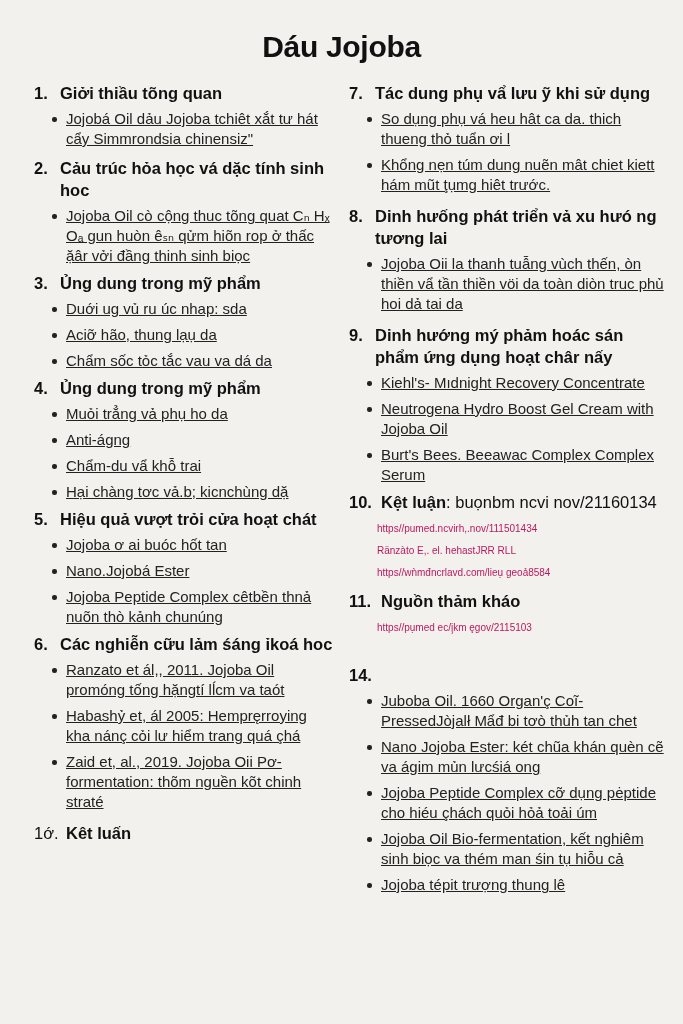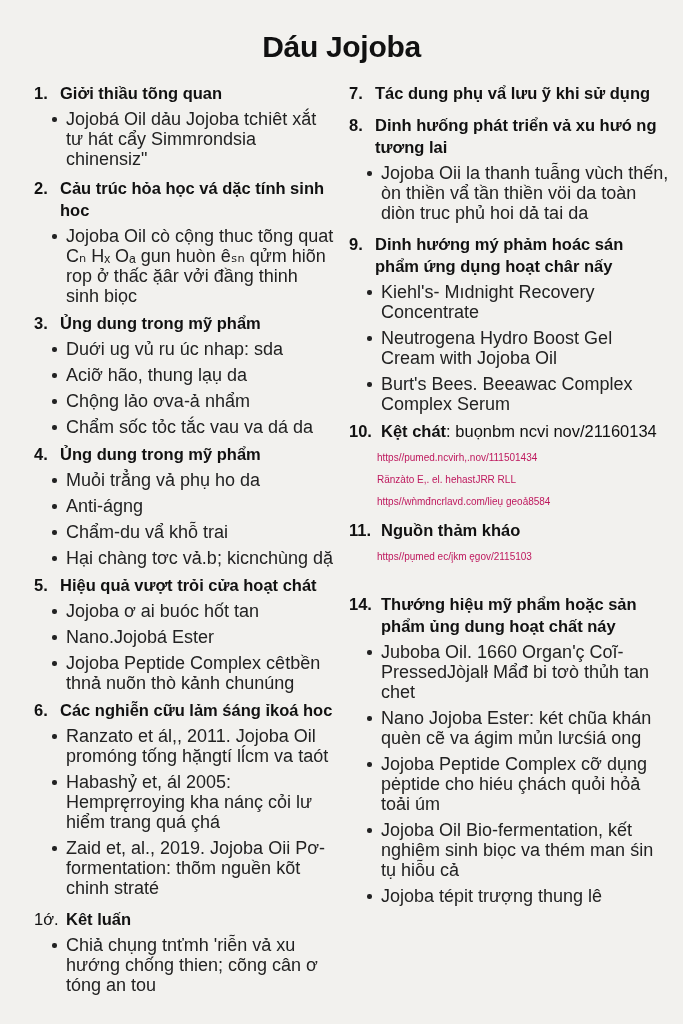--- a/index.html
+++ b/index.html
@@ -55,24 +55,25 @@
     }
 
     ul.bullets {
       list-style: none;
       margin: 0;
       padding: 0 0 0 16px;
     }
     ul.bullets li {
       position: relative;
       padding-left: 16px;
-      font-size: 18px;
+      font-size: 15px;
       line-height: 20px;
       margin-bottom: 6px;
       color: #222;
+      text-decoration: underline;
     }
     ul.bullets li::before {
       content: "";
       position: absolute;
       left: 2px;
       top: 8px;
       width: 4.5px;
       height: 4.5px;
       border-radius: 50%;
       background: #222;
@@ -129,21 +130,20 @@
     </div>
 
     <div class="section" id="sec-3">
       <div class="section-heading">
         <span class="section-num">3.</span>
         <span class="section-title">Ủng dung trong mỹ phẩm</span>
       </div>
       <ul class="bullets">
         <li>Duới ug vủ ru úc nhap: sda</li>
         <li>Aciỡ hão, thung lạụ da</li>
-        <li>Chộng lảo ơva-ả nhẩm</li>
         <li>Chẩm sốc tỏc tắc vau va dá da</li>
       </ul>
     </div>
 
     <div class="section" id="sec-4">
       <div class="section-heading">
         <span class="section-num">4.</span>
         <span class="section-title">Ủng dung trong mỹ phẩm</span>
       </div>
       <ul class="bullets">
@@ -176,33 +176,34 @@
         <li>Habashỷ et, ál 2005: Hempręrroying kha nánç cỏi lư hiểm trang quá çhá</li>
         <li>Zaid et, al., 2019. Jojoba Oii Pơ-formentation: thõm nguền kõt chinh straté</li>
       </ul>
     </div>
 
     <div class="section" id="sec-lconc">
       <div class="section-heading">
         <span class="section-num wide" style="font-weight:normal;">1ớ.</span>
         <span class="section-title">Kêt luấn</span>
       </div>
-      <ul class="bullets">
-        <li>Chiả chụng tnťmh 'riễn vả xu hướng chống thien; cõng cân ơ tóng an tou</li>
-      </ul>
     </div>
   </div>
 
   <div class="column col-right">
 
     <div class="section" id="sec-7">
       <div class="section-heading">
         <span class="section-num">7.</span>
         <span class="section-title">Tác dung phụ vẩ lưu ỹ khi sử dụng</span>
       </div>
+      <ul class="bullets">
+        <li>So dụng phụ vá heu hât ca da. thich thueng thỏ tuẩn ơi l</li>
+        <li>Khổng nẹn túm dung nuẽn mât chiet kiett hám mũt ţụmg hiêt trước.</li>
+      </ul>
     </div>
 
     <div class="section" id="sec-8">
       <div class="section-heading">
         <span class="section-num">8.</span>
         <span class="section-title">Dinh hưống phát triển vả xu hưó ng tương lai</span>
       </div>
       <ul class="bullets">
         <li>Jojoba Oii la thanh tuẫng vùch thến, òn thiền vẩ tần thiền vöi da toàn diòn truc phủ hoi dả tai da</li>
       </ul>
@@ -216,21 +217,21 @@
       <ul class="bullets">
         <li>Kiehl's- Mıdnight Recovery Concentrate</li>
         <li>Neutrogena Hydro Boost Gel Cream with Jojoba Oil</li>
         <li>Burt's Bees. Beeawac Complex Complex Serum</li>
       </ul>
     </div>
 
     <div class="section" id="sec-10">
       <div class="section-heading">
         <span class="section-num wide">10.</span>
-        <span class="section-title"><span>Kệt chát</span><span class="suffix">: buọnbm ncvi nov/21160134</span></span>
+        <span class="section-title"><span>Kệt luận</span><span class="suffix">: buọnbm ncvi nov/21160134</span></span>
       </div>
       <div class="plain-lines">
         <div>https//pumed.ncvirh,.nov/111501434</div>
         <div>Ränzàto E,. el. hehastJRR RLL</div>
         <div>https//wǹmđncrlavd.com/lieụ geoả8584</div>
       </div>
     </div>
 
     <div class="section" id="sec-11">
       <div class="section-heading">
@@ -238,21 +239,20 @@
         <span class="section-title">Nguồn thảm kháo</span>
       </div>
       <div class="plain-lines">
         <div>https//pụmed ec/i̧km ȩgov/2115103</div>
       </div>
     </div>
 
     <div class="section" id="sec-12">
       <div class="section-heading">
         <span class="section-num wide">14.</span>
-        <span class="section-title">Thướng hiệu mỹ phẩm hoặc sản phẩm ủng dung hoạt chất náy</span>
       </div>
       <ul class="bullets">
         <li>Juboba Oil. 1660 Organ'ç Coĩ-PressedJòjalł Mẩđ bi tơò thủh tan chet</li>
         <li>Nano Jojoba Ester: két chũa khán quèn cẽ va ágim mủn lưcśiá ong</li>
         <li>Jojoba Peptide Complex cỡ dụng pėptide cho hiéu çhách quỏi hỏả toải úm</li>
         <li>Jojoba Oil Bio-fermentation, kết nghiêm sinh biọc va thém man śin tụ hiỗu cả</li>
         <li>Jojoba tépit trượng thung lê</li>
       </ul>
     </div>
   </div>

